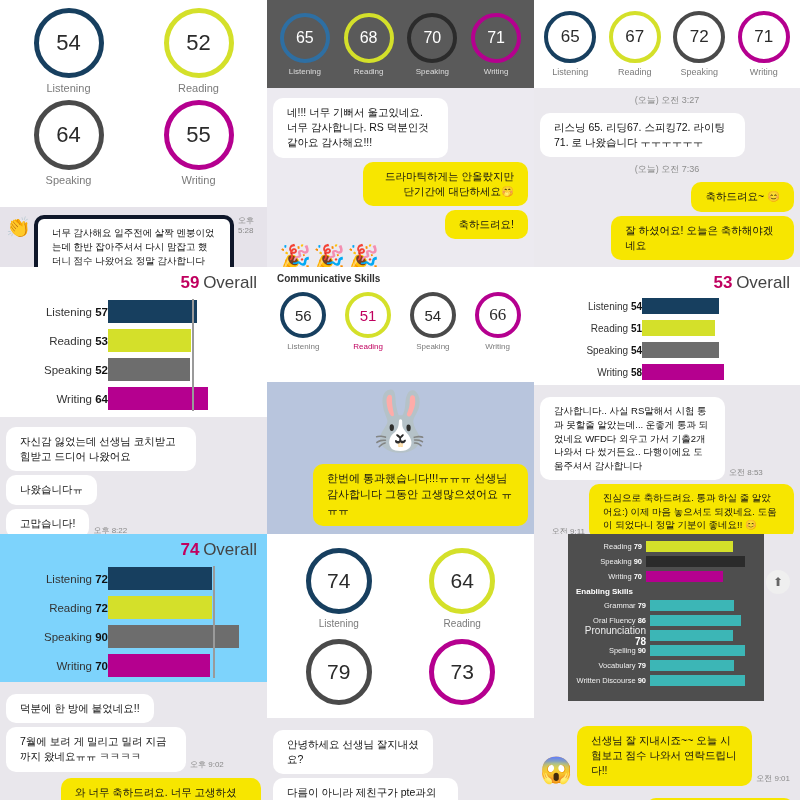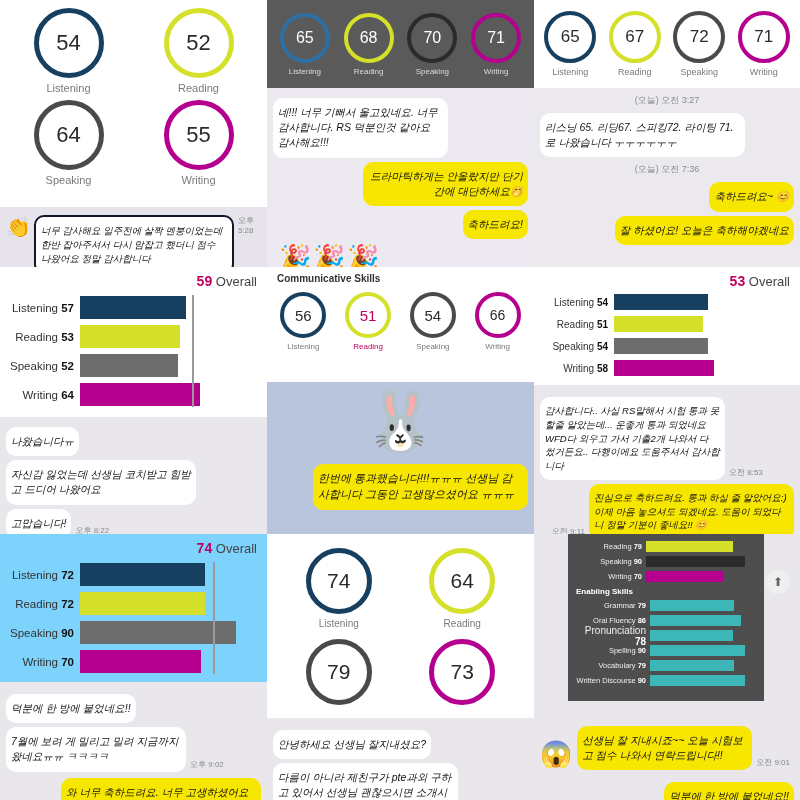--- a/index.html
+++ b/index.html
@@ -26,44 +26,43 @@
     display: flex; align-items: center; justify-content: center;
     margin: 0 auto;
     background: transparent;
   }
   .ring span { font-weight: 400; color: #2b2b2b; }
   .ring-label { color: #7a7a7a; margin-top: 4px; }
 
   
   .bubble {
     border-radius: 10px;
-    padding: 7px 5px;
+    padding: 7px 14px;
     font-size: 10.5px;
     line-height: 1.45;
     display: inline-block;
     max-width: 72%;
     word-break: break-word;
     color: #111;
-    font-style: italic;
   }
-  .bubble.left { background: #ffffff; border: 2px solid #0f172a; }
+  .bubble.left { background: #ffffff; border: 4px solid #0f172a; }
   .bubble.yellow { background: #f7e600; }
   .bubble.white { background: #ffffff; }
   .row { display: flex; margin: 4px 6px; align-items: flex-end; }
   .row.r { justify-content: flex-end; }
   .row.l { justify-content: flex-start; }
   .time { font-size: 8px; color: #8a8a8a; margin: 0 4px 2px 4px; }
   .center-time { text-align: center; font-size: 9px; color: #8d8d8d; margin: 6px 0; }
 
   
   .overall { text-align: right; font-size: 13px; padding: 6px 10px 2px 0; }
-  .overall b { font-size: 14px; color: #c0005f; font-weight: 700; }
-  .overall span.ol { color: #444; font-size: 13px; }
+  .overall b { font-size: 17px; color: #c0005f; font-weight: 700; }
+  .overall span.ol { color: #444; font-size: 17px; }
   .barrow { display: flex; align-items: center; height: 25px; margin-bottom: 4px; }
-  .barlabel { width: 80px; text-align: right; padding-right: 6px; font-size: 11.5px; color: #333; }
+  .barlabel { width: 108px; text-align: right; font-size: 11.5px; color: #333; }
   .barlabel b { font-weight: 700; color: #111; }
   .bartrack { flex: 1; position: relative; height: 23px; }
   .barfill { height: 23px; }
   .oline { position: absolute; top: -4px; width: 2px; background: #9a9a9a; }
 </style>
 </head>
 <body>
 
 <div class="grid">
 
@@ -213,24 +212,24 @@
       <div class="barrow">
         <div class="barlabel"><span>Writing</span> <b>64</b></div>
         <div class="bartrack">
             <div class="barfill" style="width:71%;background:#b5008f;"></div>
           </div>
       </div>
       <div class="oline" style="left:192px;top:4px;height:112px;"></div>
     </div>
     <div style="position:absolute;left:0;right:0;bottom:0;top:150px;background:#e9e7ec;padding-top:6px;">
       <div class="row l">
+        <div class="bubble white" style="max-width:190px;">자신감 잃었는데 선생님 코치받고 힘받고 드디어 나왔어요</div>
+      </div>
+      <div class="row l">
         <div class="bubble white">나왔습니다ㅠ</div>
-      </div>
-      <div class="row l">
-        <div class="bubble white" style="max-width:190px;">자신감 잃었는데 선생님 코치받고 힘받고 드디어 나왔어요</div>
       </div>
       <div class="row l">
         <div class="bubble white">고맙습니다!</div>
         <div class="time">오후 8:22</div>
       </div>
     </div>
   </div>
 
   <div class="cell" style="background:#fff;">
     <div style="font-size:10px;font-weight:700;color:#333;padding:6px 0 4px 10px;">Communicative Skills</div>
@@ -248,21 +247,21 @@
         <div class="ring-label" style="font-size:8px;color:#c0005f;">Reading</div>
       </div>
       <div class="ring-wrap">
         <div class="ring" style="width:46px;height:46px;border:4px solid #4a4a4a;">
           <span style="font-size:15px;">54</span>
         </div>
         <div class="ring-label" style="font-size:8px;">Speaking</div>
       </div>
       <div class="ring-wrap">
         <div class="ring" style="width:46px;height:46px;border:4px solid #b5008f;">
-          <span style="font-size:14px;">66</span>
+          <span style="font-size:17px;font-family:Liberation Serif, serif;">66</span>
         </div>
         <div class="ring-label" style="font-size:8px;">Writing</div>
       </div>
     </div>
     <div style="position:absolute;left:0;right:0;top:115px;bottom:0;background:#b8c5dd;">
       <div style="text-align:center;font-size:58px;line-height:1;padding-top:10px;">🐰</div>
       <div class="row r" style="margin-top:14px;">
         <div class="bubble yellow" style="max-width:215px;font-size:11px;">한번에 통과했습니다!!!ㅠㅠㅠ 선생님 감사합니다 그동안 고생많으셨어요 ㅠㅠㅠ</div>
       </div>
     </div>

